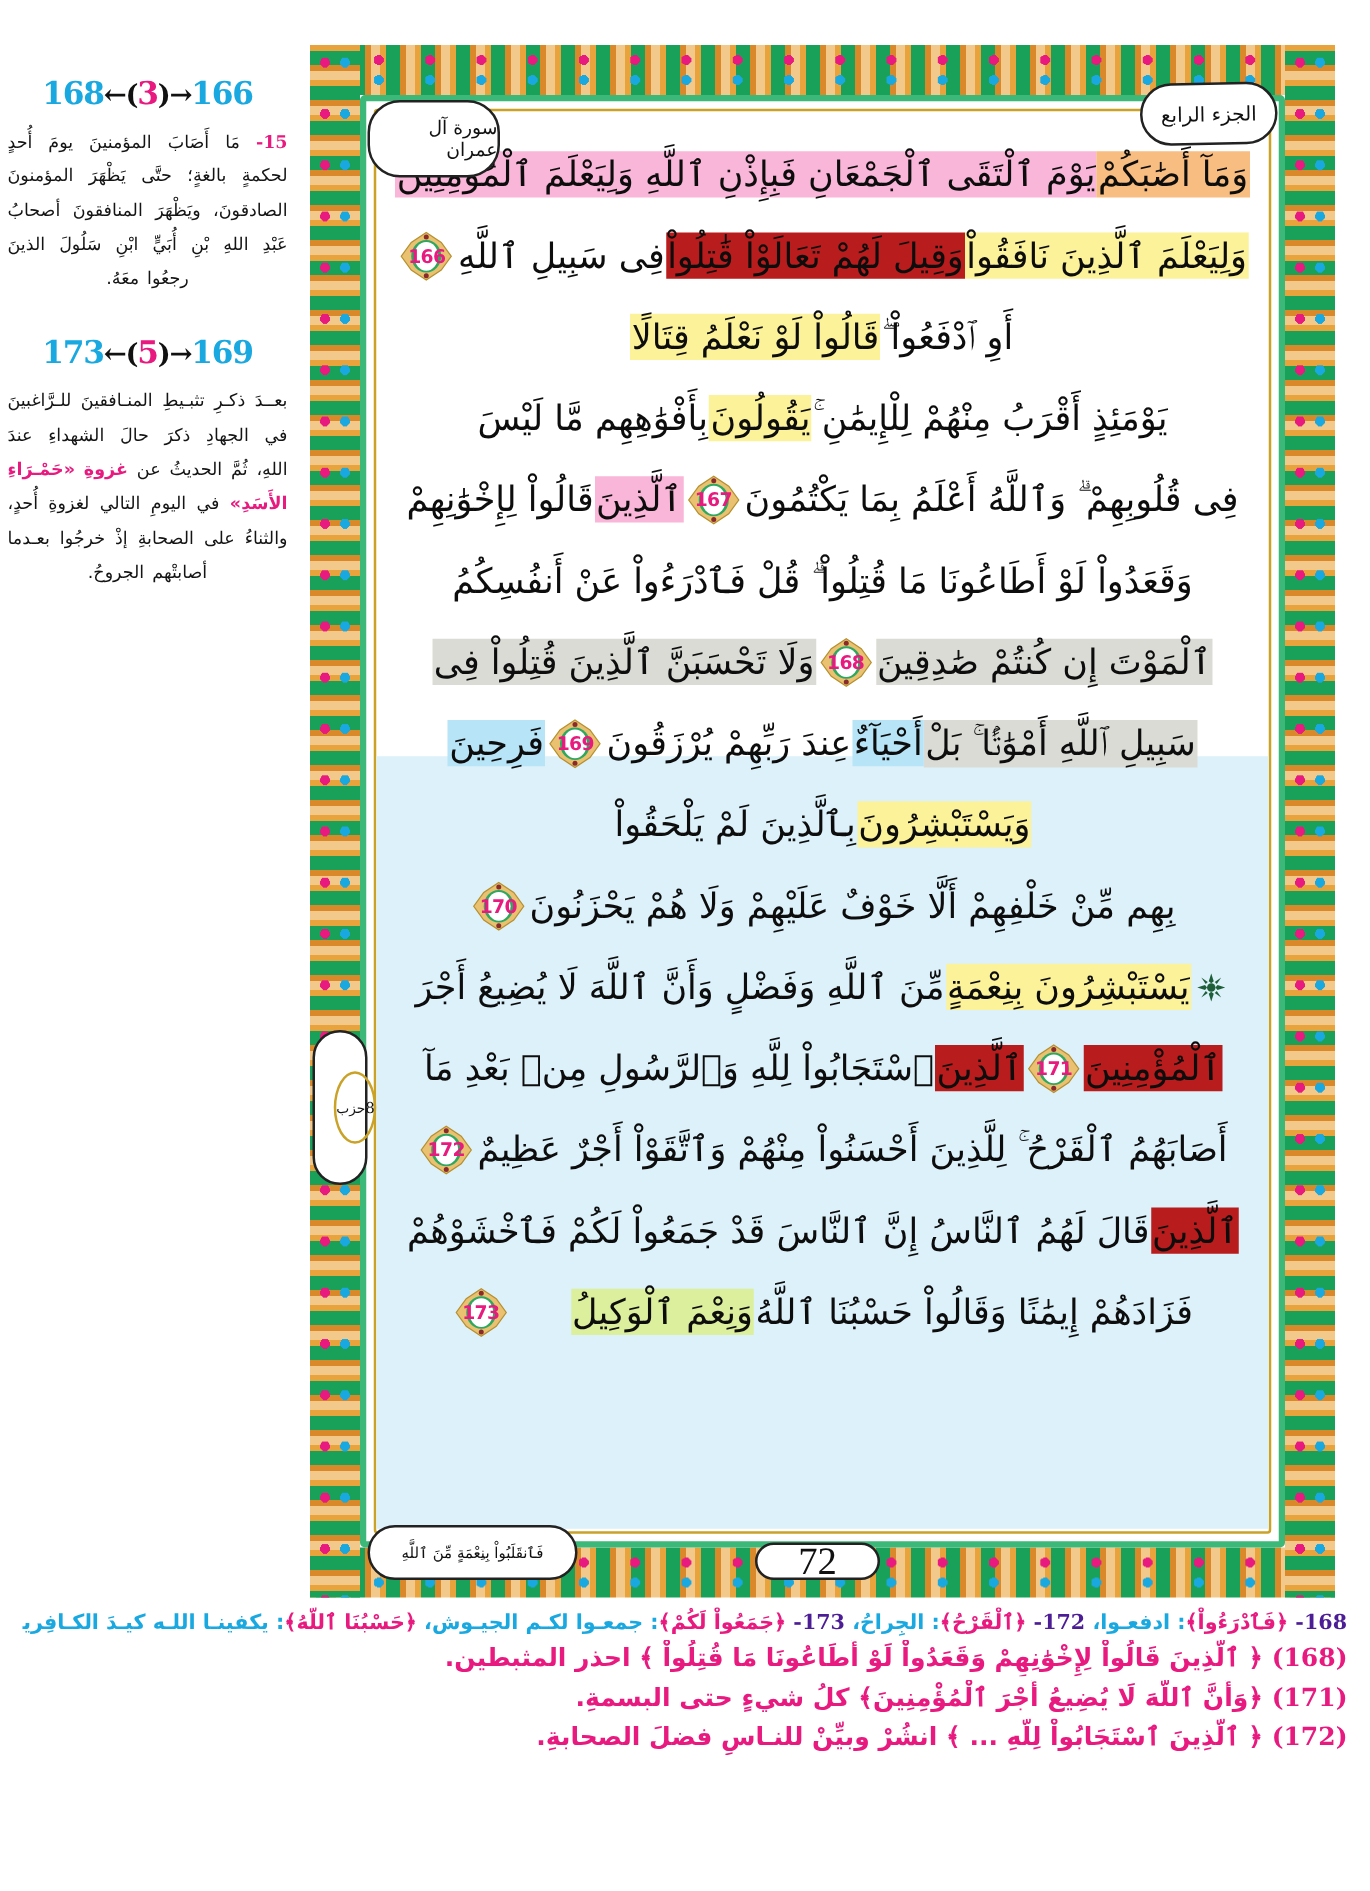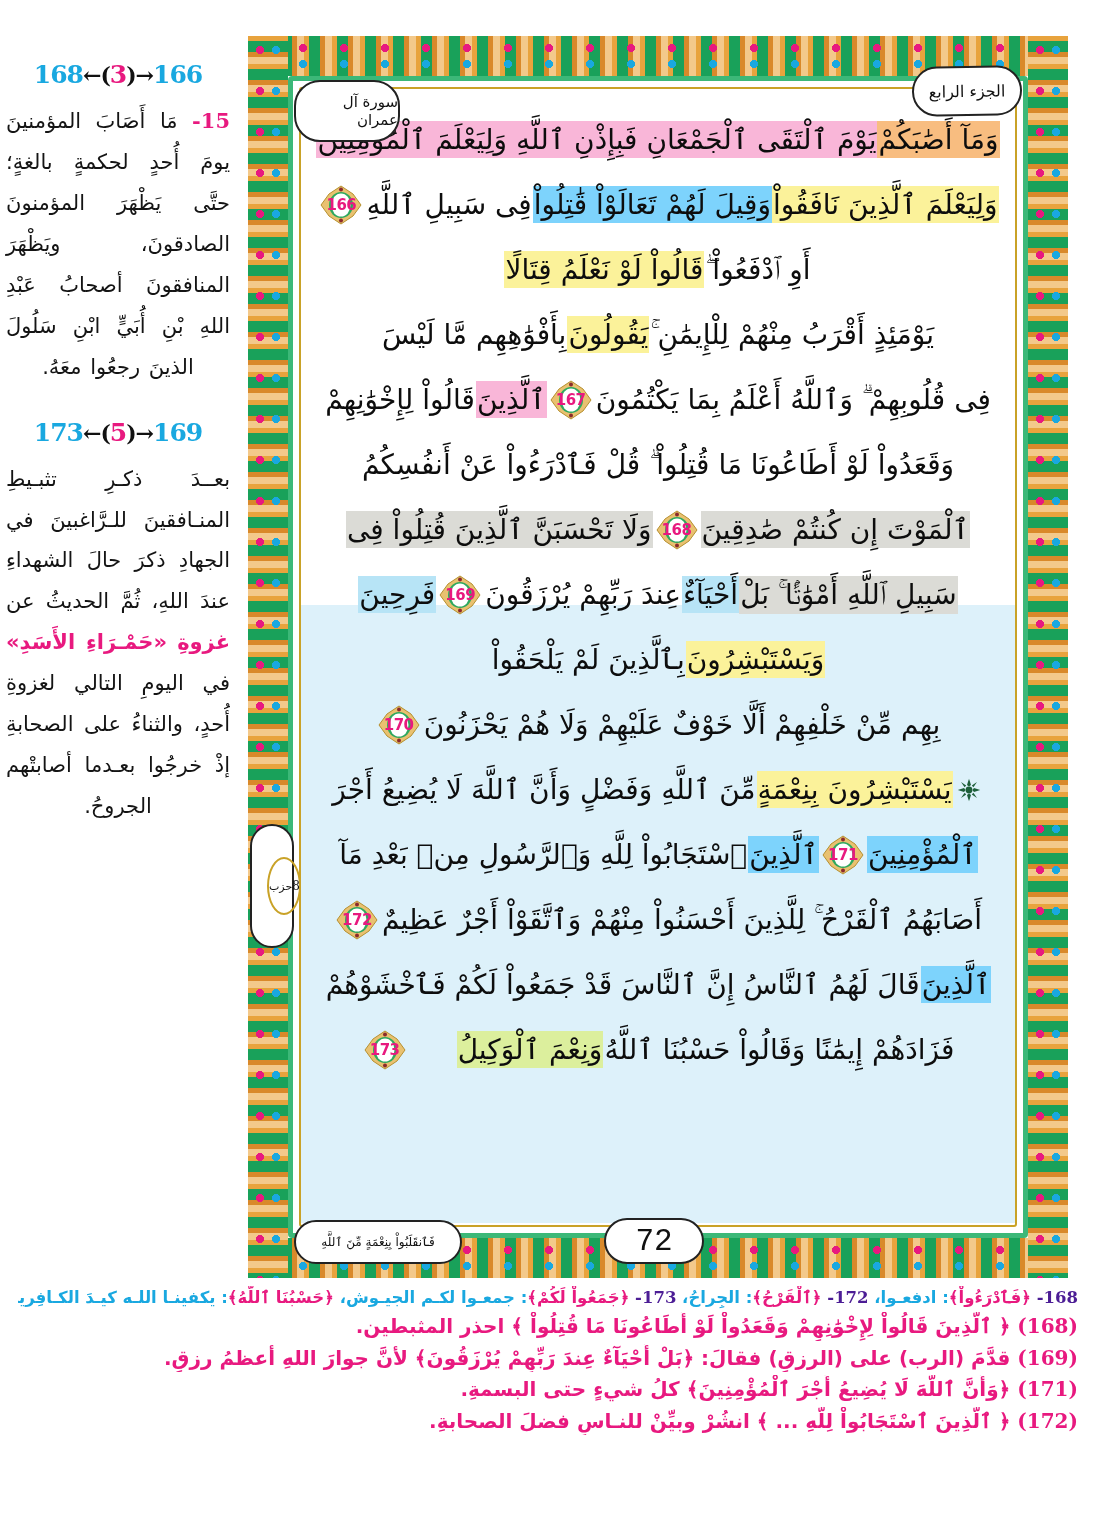--- a/index.html
+++ b/index.html
@@ -33,21 +33,21 @@
     direction: ltr;
     margin: 0 0 12px 0;
     white-space: nowrap;
   }
   .side-head .n { color: #19a8e0; }
   .side-head .p { color: #e8197f; }
   .side-head .a { color: #111; font-size: 22px; }
 
   .side-body {
     font-family: "DejaVu Sans", sans-serif;
-    font-size: 21px;
+    font-size: 14px;
     line-height: 1.95;
     color: #141414;
     text-align: justify;
     text-align-last: center;
     word-spacing: 2px;
   }
   .side-body .num { color: #e8197f; font-weight: bold; font-family:"DejaVu Serif",serif; }
   .side-body .hl { color: #e8197f; font-weight: bold; }
 
   .block2 { margin-top: 30px; }
@@ -123,22 +123,22 @@
     display: flex; align-items: center; justify-content: center;
     font-family: "DejaVu Sans", sans-serif;
     color: #111;
     z-index: 6;
     direction: rtl;
   }
   #surah-cartouche { left: 46px;  top: 44px; width: 106px; height: 62px; font-size: 15px; padding-left: 13px; }
   #juz-cartouche   { right: 46px; top: 30px; width: 110px; height: 50px; font-size: 16px;
                      transform: rotate(-1deg); }
   #foot-cartouche  { left: 46px;  bottom: 14px; width: 168px; height: 44px; font-size: 12px; }
-  #page-cartouche  { left: 356px; bottom: 14px; width: 100px; height: 46px;
-                     font-size: 31px; font-family: Liberation Mono, monospace; }
+  #page-cartouche  { left: 356px; bottom: 14px; width: 100px; height: 30px;
+                     font-size: 31px; font-family: Liberation Serif, serif; }
 
   
   #hizb-marker {
     position: absolute;
     left: 250px; top: 824px;
     width: 44px; height: 124px;
     background: #fff;
     border: 2px solid #222;
     border-radius: 22px;
     z-index: 7;
@@ -170,21 +170,21 @@
     align-items: center;
     justify-content: center;
     white-space: nowrap;
     font-family: "DejaVu Sans", sans-serif;
     font-size: 28px;
     color: #0d0d0d;
     letter-spacing: -0.5px;
   }
   .aya-line .seg { padding: 2px 1px; }
   .seg.pink   { background: #f9b6d8; }
-  .seg.hotpink{ background: #7dd3fc; }
+  .seg.hotpink{ background: #b91c1c; }
   .seg.orange { background: #f8bd80; }
   .seg.yellow { background: #fbf29a; }
   .seg.green  { background: #dcef9d; margin-left: 48px; }
   .seg.grey   { background: #dbdbd6; }
   .seg.blue   { background: #b7e4f6; }
   .seg.none   { background: transparent; }
 
   
   #blue-wash {
     position: absolute;
@@ -460,19 +460,18 @@
     <div class="inner">
       <span class="hz-word">حزب</span>
       <span class="hz-num">8</span>
     </div>
   </div>
 
   <div class="footnotes">
     <div class="fn-line fn-blue" id="fn-glossary"><span class="idx">168- </span><span class="q">﴿فَٱدْرَءُواْ﴾</span><span>: ادفعـوا، </span><span class="idx">172- </span><span class="q">﴿ٱلْقَرْحُ﴾</span><span>: الجِراحُ، </span><span class="idx">173- </span><span class="q">﴿جَمَعُواْ لَكُمْ﴾</span><span>: جمعـوا لكـم الجيـوش، </span><span class="q">﴿حَسْبُنَا ٱللَّهُ﴾</span><span>: يكفينـا اللـه كيـدَ الكـافِرين.</span></div>
     <div id="fn-notes">
         <div class="fn-line fn-pink"><span class="idx">(168) </span><span class="q">﴿ ٱلَّذِينَ قَالُواْ لِإِخْوَٰنِهِمْ وَقَعَدُواْ لَوْ أَطَاعُونَا مَا قُتِلُواْ ﴾</span><span> احذر المثبطين.</span></div>
-        <div class="fn-line fn-pink"><span class="idx">(169) </span><span class="q">قدَّمَ (الرب) على (الرزقِ) فقالَ: ﴿بَلْ أَحْيَآءٌ عِندَ رَبِّهِمْ يُرْزَقُونَ﴾</span><span> لأنَّ جوارَ اللهِ أعظمُ رزقٍ.</span></div>
         <div class="fn-line fn-pink"><span class="idx">(171) </span><span class="q">﴿وَأَنَّ ٱللَّهَ لَا يُضِيعُ أَجْرَ ٱلْمُؤْمِنِينَ﴾</span><span> كلُ شيءٍ حتى البسمةِ.</span></div>
         <div class="fn-line fn-pink"><span class="idx">(172) </span><span class="q">﴿ ٱلَّذِينَ ٱسْتَجَابُواْ لِلَّهِ ... ﴾</span><span> انشُرْ وبيِّنْ للنـاسِ فضلَ الصحابةِ.</span></div>
       </div>
   </div>
 
 </div>
 
 </body></html>

